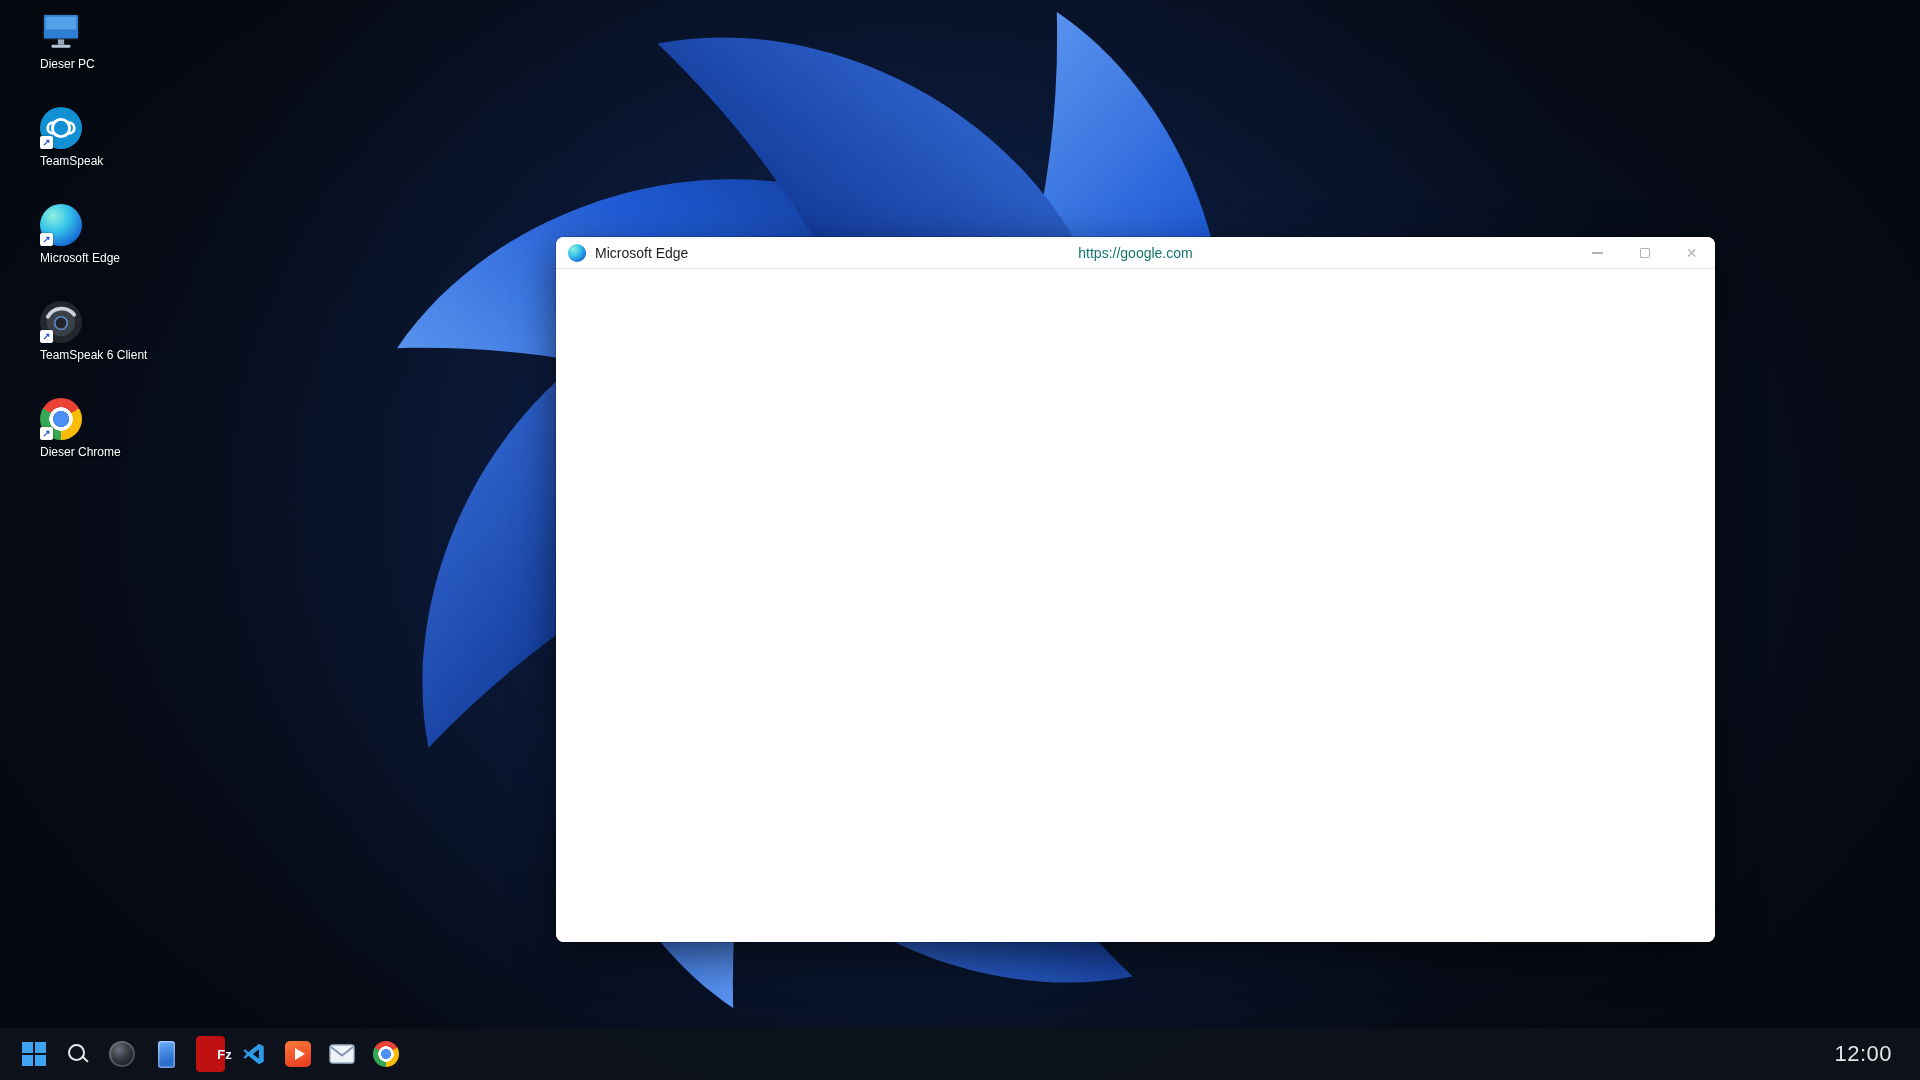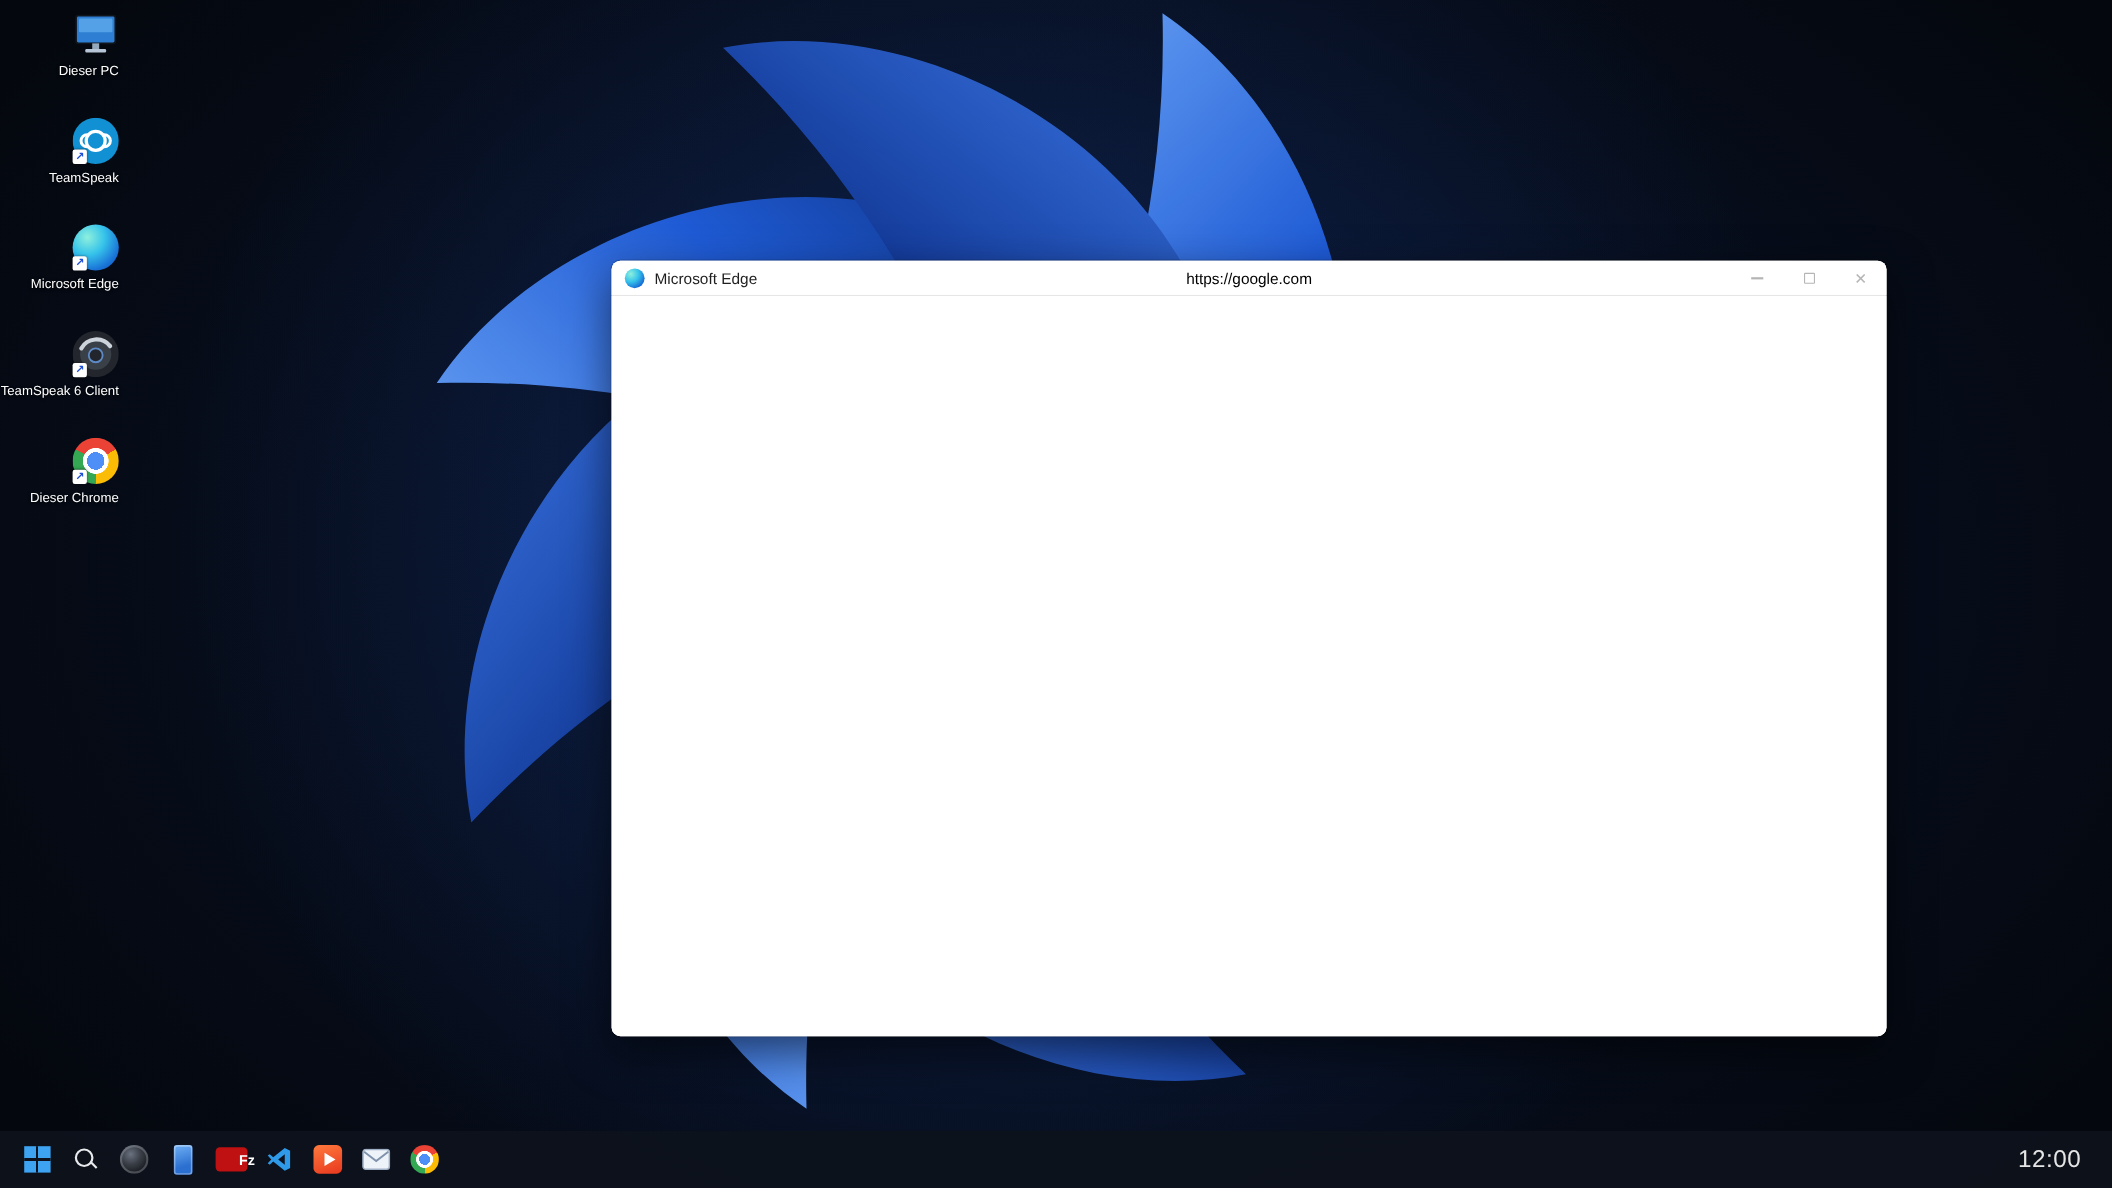--- a/index.html
+++ b/index.html
@@ -21,22 +21,23 @@
   }
   .bloom { position: absolute; left: 300px; top: -85px; }
 
   
   .desktop-icons {
     position: absolute; left: 12px; top: 10px; width: 96px;
     display: flex; flex-direction: column; gap: 36px;
     z-index: 2;
   }
   .d-icon {
-    display: flex; flex-direction: column; align-items: flex-end;
+    display: flex; flex-direction: column; align-items: flex-start;
     cursor: pointer;
+    margin-left: 28px;
   }
   .d-icon .art { position: relative; width: 42px; height: 42px; display: flex; align-items: center; justify-content: center; }
   .d-icon .lbl {
     margin-top: 5px; font-size: 12px; color: #fff; text-align: center;
     white-space: nowrap; text-shadow: 0 1px 3px rgba(0,0,0,.9);
   }
   .shortcut-badge {
     position: absolute; left: 0px; bottom: 0px;
     width: 13px; height: 13px; background: #fff; border-radius: 2px;
     color: #1d4ed8; font-size: 10px; line-height: 13px; text-align: center;
@@ -64,21 +65,21 @@
     border-radius: 8px 8px 0 0; padding-left: 12px;
   }
   .titlebar .edge-mini {
     width: 18px; height: 18px; border-radius: 50%;
     background: radial-gradient(circle at 30% 28%, #8ef0dd 0%, #36c3ea 40%, #1a74d8 72%, #0b49a8 100%);
     flex: 0 0 18px;
   }
   .titlebar .wtitle { margin-left: 9px; font-size: 14px; color: #1f1f1f; }
   .titlebar .wurl {
     position: absolute; left: 200px; right: 200px; text-align: center;
-    font-size: 14px; color: #000000; pointer-events: none;
+    font-size: 14px; color: #0f766e; pointer-events: none;
   }
   .controls { margin-left: auto; display: flex; height: 100%; }
   .ctrl { width: 47px; height: 100%; display: flex; align-items: center; justify-content: center; cursor: default; }
   .glyph-min { width: 11px; height: 2px; background: #b5b5b5; }
   .glyph-max { width: 10px; height: 10px; border: 1.5px solid #b5b5b5; border-radius: 1px; }
   .glyph-close { color: #b5b5b5; font-size: 14px; line-height: 14px; }
   .content { flex: 1; background: #fff; border-radius: 0 0 8px 8px; }
 
   
   .taskbar {
@@ -112,21 +113,21 @@
     width: 26px; height: 26px; border-radius: 50%;
     background: radial-gradient(circle at 38% 32%, #6b7280 0%, #3a3f47 38%, #14161b 78%);
     box-shadow: inset 0 0 0 2px rgba(200,210,220,.28);
   }
   .phone-rect {
     width: 17px; height: 27px; border-radius: 3px;
     background: linear-gradient(165deg, #6fb0f5 0%, #2b6fd0 70%);
     box-shadow: inset 0 0 0 1.5px rgba(255,255,255,.35);
   }
   .fz-box {
-    width: 26px; height: 22px; border-radius: 4px; background: #bf1111;
+    width: 26px; height: 36px; border-radius: 4px; background: #bf1111;
     color: #fff; font-size: 13px; font-weight: bold;
     display: flex; align-items: center; justify-content: center; padding-left: 29px;
   }
   .play-box {
     width: 26px; height: 26px; border-radius: 5px;
     background: linear-gradient(160deg, #ff7a3d, #e8381f);
     display: flex; align-items: center; justify-content: center;
   }
   .play-box::after {
     content: ""; margin-left: 3px;

